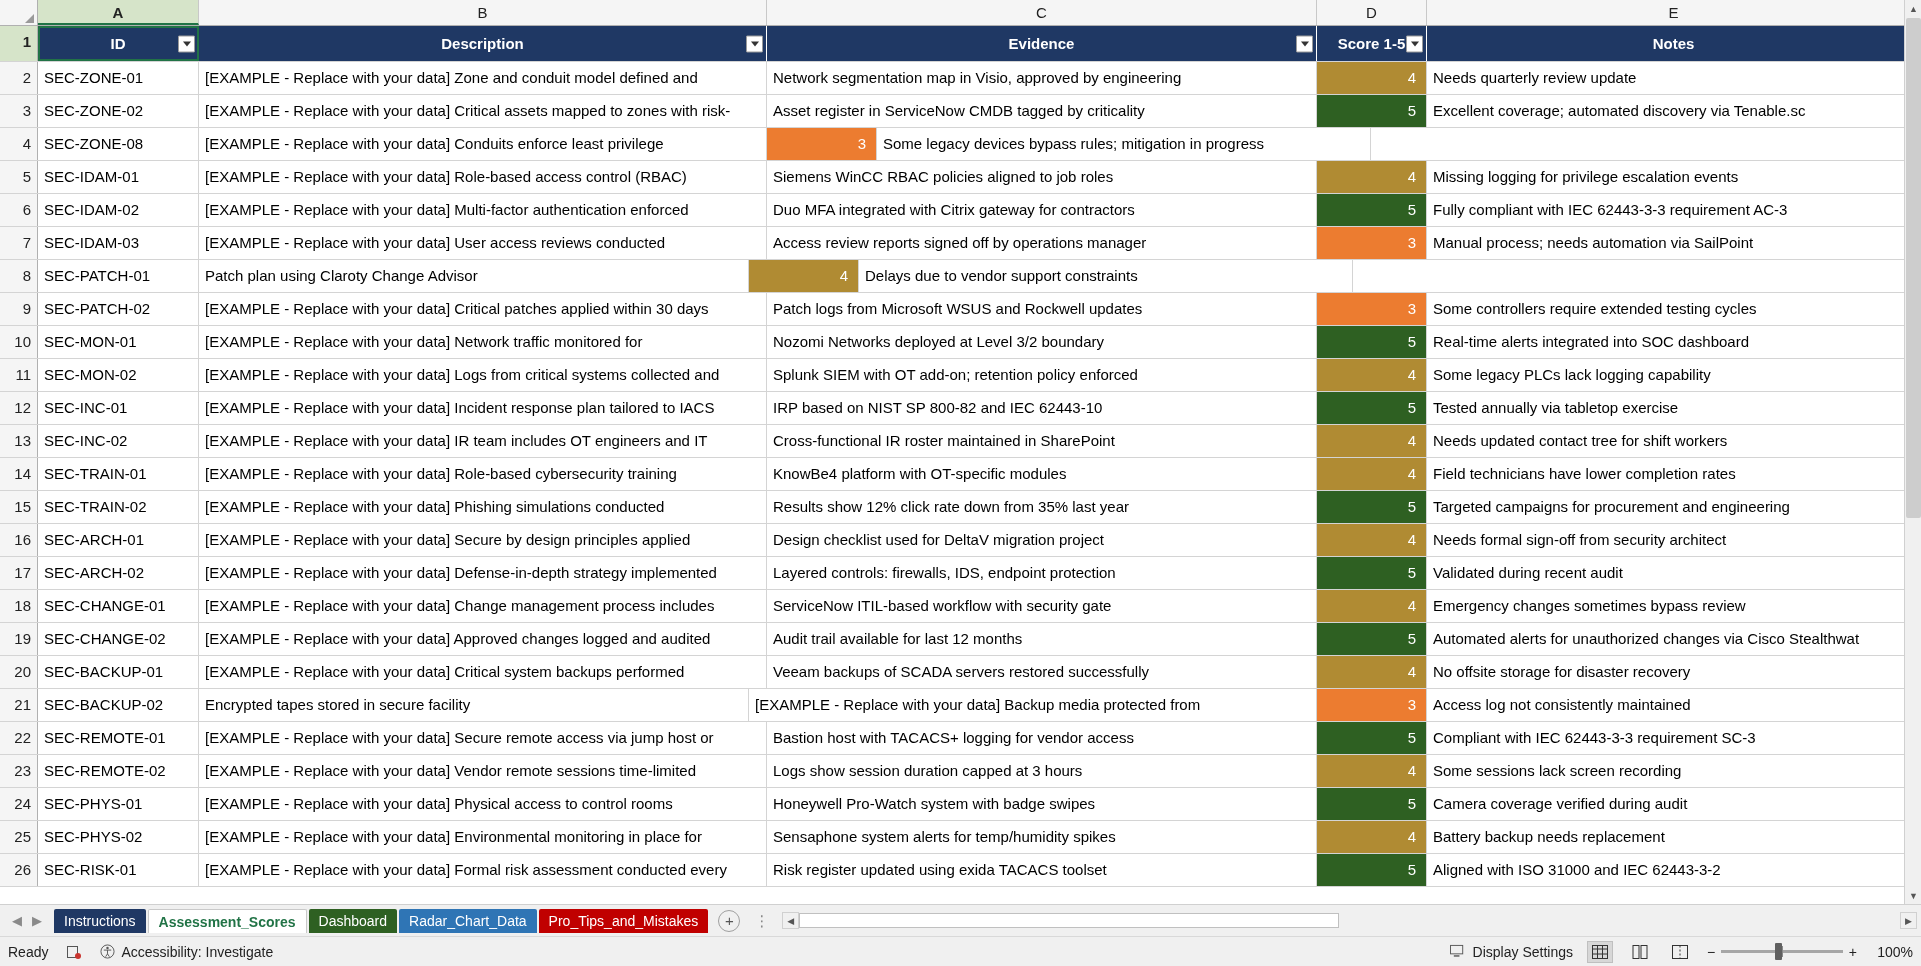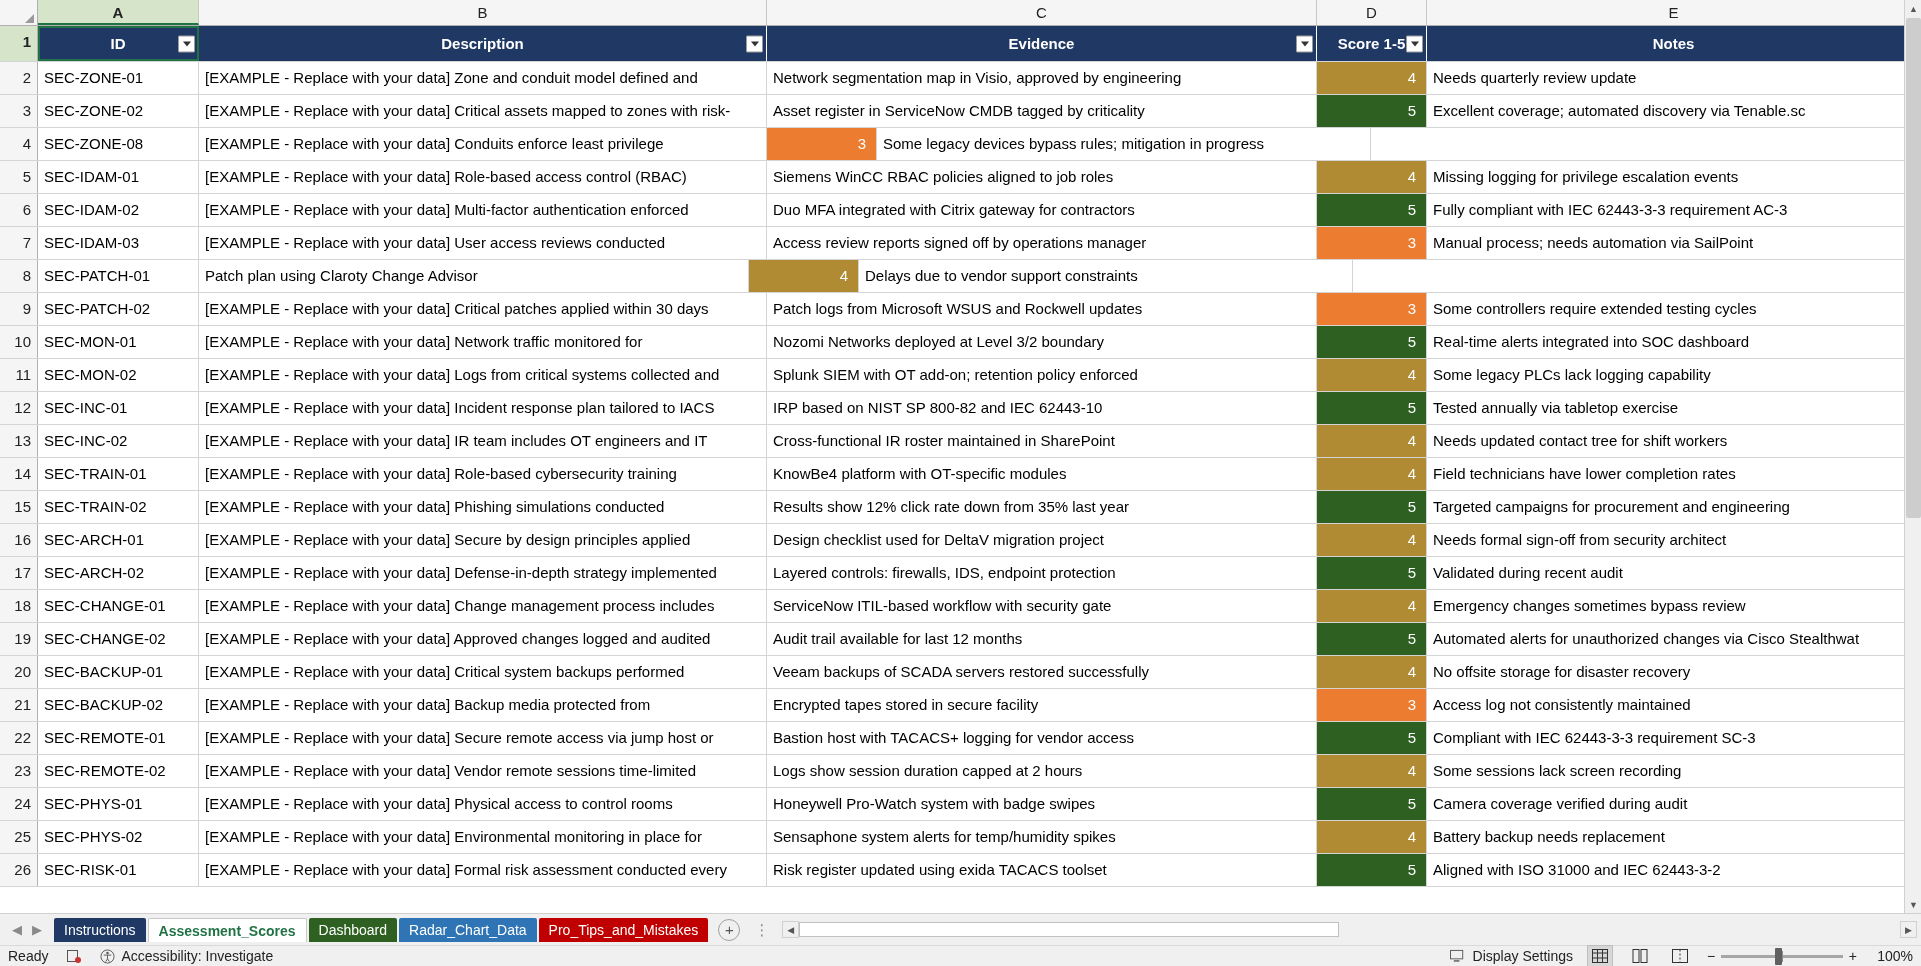--- a/index.html
+++ b/index.html
@@ -249,21 +249,21 @@
   .hscroll .hthumb {
     position: absolute;
     left: 0; top: 0;
     width: 540px; height: 15px;
     background: #ffffff;
     border: 1px solid #c0c0c0;
   }
 
   
   .statusbar {
-    height: 21px;
+    height: 30px;
     display: flex;
     align-items: center;
     background: #f0f0f0;
     border-top: 1px solid #d9d9d9;
     font-size: 14px;
     color: #222;
     padding: 0 8px;
   }
   .sb-left { display: flex; align-items: center; gap: 18px; }
   .sb-item { display: flex; align-items: center; gap: 6px; }
@@ -497,38 +497,38 @@
             <div class="rownum">20</div>
             <div class="cell w-a">SEC-BACKUP-01</div>
             <div class="cell w-b">[EXAMPLE - Replace with your data] Critical system backups performed</div>
             <div class="cell w-c">Veeam backups of SCADA servers restored successfully</div>
             <div class="cell w-d num score4">4</div>
             <div class="cell w-e">No offsite storage for disaster recovery</div>
           </div>
           <div class="row">
             <div class="rownum">21</div>
             <div class="cell w-a">SEC-BACKUP-02</div>
+            <div class="cell w-c">Encrypted tapes stored in secure facility</div>
             <div class="cell w-b">[EXAMPLE - Replace with your data] Backup media protected from</div>
-            <div class="cell w-c">Encrypted tapes stored in secure facility</div>
             <div class="cell w-d num score3">3</div>
             <div class="cell w-e">Access log not consistently maintained</div>
           </div>
           <div class="row">
             <div class="rownum">22</div>
             <div class="cell w-a">SEC-REMOTE-01</div>
             <div class="cell w-b">[EXAMPLE - Replace with your data] Secure remote access via jump host or</div>
             <div class="cell w-c">Bastion host with TACACS+ logging for vendor access</div>
             <div class="cell w-d num score5">5</div>
             <div class="cell w-e">Compliant with IEC 62443-3-3 requirement SC-3</div>
           </div>
           <div class="row">
             <div class="rownum">23</div>
             <div class="cell w-a">SEC-REMOTE-02</div>
             <div class="cell w-b">[EXAMPLE - Replace with your data] Vendor remote sessions time-limited</div>
-            <div class="cell w-c">Logs show session duration capped at 2 hours</div>
+            <div class="cell w-c">Logs show session duration capped at 3 hours</div>
             <div class="cell w-d num score4">4</div>
             <div class="cell w-e">Some sessions lack screen recording</div>
           </div>
           <div class="row">
             <div class="rownum">24</div>
             <div class="cell w-a">SEC-PHYS-01</div>
             <div class="cell w-b">[EXAMPLE - Replace with your data] Physical access to control rooms</div>
             <div class="cell w-c">Honeywell Pro-Watch system with badge swipes</div>
             <div class="cell w-d num score5">5</div>
             <div class="cell w-e">Camera coverage verified during audit</div>

